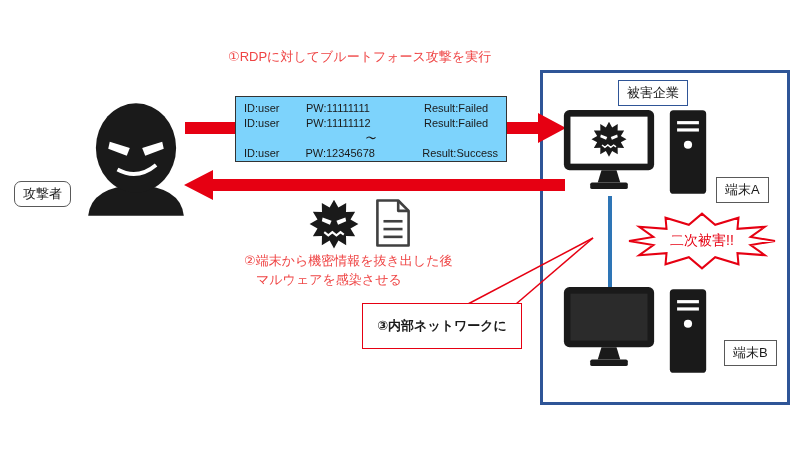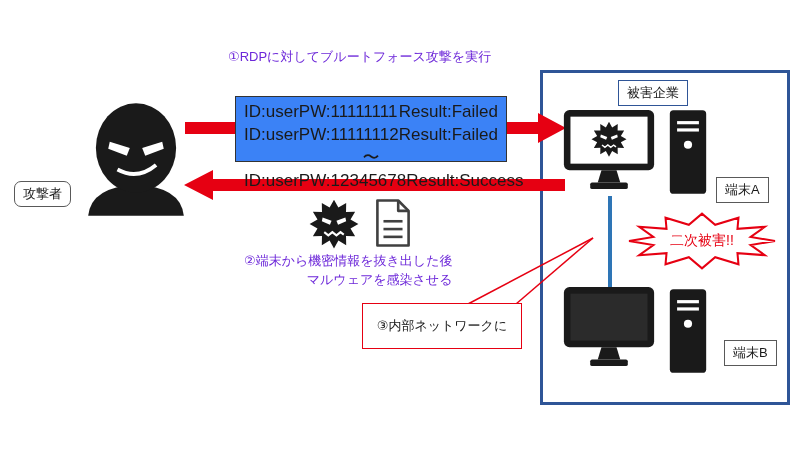--- a/index.html
+++ b/index.html
@@ -5,48 +5,48 @@
   html,body{margin:0;padding:0;}
   body{font-family:"Liberation Sans","DejaVu Sans",sans-serif;background:#fff;}
   #canvas{position:relative;width:800px;height:450px;background:#fff;overflow:hidden;}
   .label-box{
     position:absolute;background:#fff;border:1.5px solid #595959;
     display:flex;align-items:center;justify-content:flex-end;
     font-size:13px;color:#1a1a1a;padding:3px 8px;box-sizing:border-box;z-index:4;
     white-space:nowrap;
   }
   .label-box.blue{border-color:#2f5597;}
-  .step-text{position:absolute;font-size:13px;color:#6d28d9;line-height:1.45;z-index:2;text-align:right;}
+  .step-text{position:absolute;font-size:13px;color:#ef4444;line-height:1.45;z-index:2;}
   .step-text .indent{padding-left:12px;}
   #company-rect{
     position:absolute;left:540px;top:70px;width:250px;height:335px;
     border:3px solid #2f5597;box-sizing:border-box;background:transparent;z-index:0;
   }
   #svg-layer{position:absolute;left:0;top:0;width:800px;height:450px;z-index:1;pointer-events:none;}
   #log-box{
     position:absolute;left:235px;top:96px;width:272px;height:66px;
-    background:#3b82f6;border:1px solid #333;box-sizing:border-box;
-    font-size:17px;color:#1a1a1a;z-index:2;padding:4px 8px;line-height:1.35;
+    background:#7dd3fc;border:1px solid #333;box-sizing:border-box;
+    font-size:11px;color:#1a1a1a;z-index:2;padding:4px 8px;line-height:1.35;
   }
   .log-row{display:flex;white-space:pre;}
   .log-id{width:62px;}
   .log-pw{width:118px;}
   .log-tilde{text-align:center;width:100%;}
   .icon-wrap{position:absolute;z-index:2;}
   #burst{position:absolute;left:626px;top:210px;width:152px;height:62px;z-index:3;}
   #burst-label{
     position:absolute;left:0;top:0;width:100%;height:100%;
     display:flex;align-items:center;justify-content:center;
     color:#e60012;font-weight:normal;font-size:14px;z-index:4;
   }
   #step3-box{
     position:absolute;left:362px;top:303px;width:160px;height:46px;
     background:#fff;border:1.5px solid #e60012;box-sizing:border-box;
     display:flex;flex-direction:column;align-items:center;justify-content:center;
-    font-size:13px;color:#1a1a1a;line-height:1.45;z-index:2;
+    font-size:13px;color:#1a1a1a;line-height:1.45;z-index:2;font-weight:bold;
   }
 </style>
 </head>
 <body>
 
 <div id="canvas">
 
   <div id="company-rect"></div>
 
   <svg id="svg-layer" viewBox="0 0 800 450">

